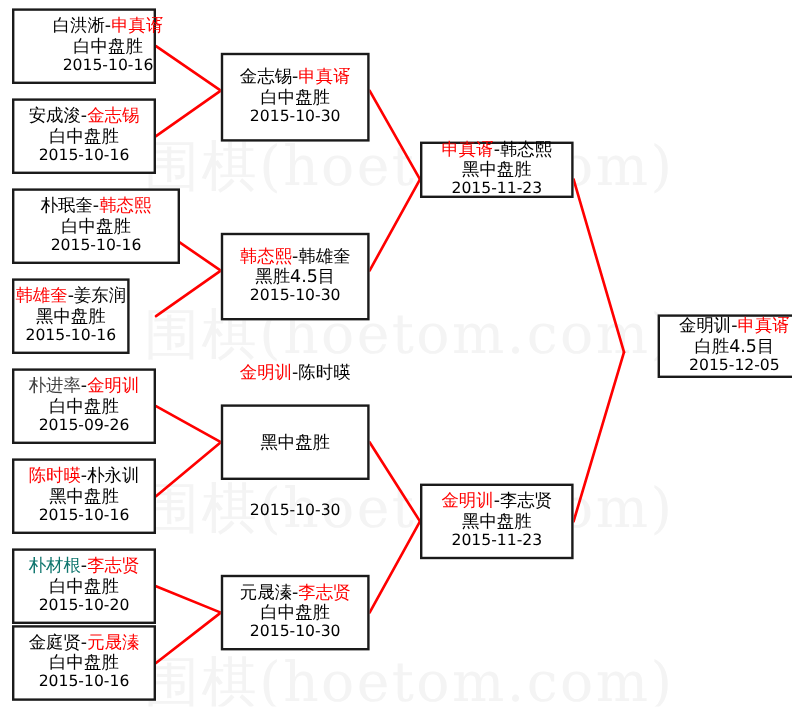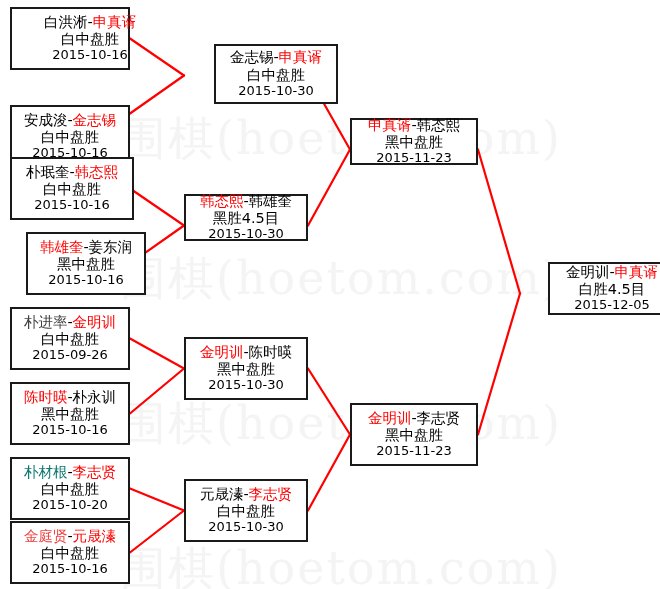--- a/index.html
+++ b/index.html
@@ -131,66 +131,66 @@
         <line x1="478" y1="434.5" x2="520" y2="293.5" stroke="#ff0000" stroke-width="2.2" stroke-linecap="round"></line>
       </g>
     </svg>
 
   <div id="boxes-layer">
       <div class="match-box" style="left: 10px; top: 7px; width: 120px; height: 63px; border-color: rgb(26, 26, 26); padding-left: 40px;">
         <div class="mb-players"><span class="p-lose" style="color: rgb(0, 0, 0);">白洪淅</span><span class="p-dash">-</span><span class="p-win" style="color: rgb(255, 0, 0);">申真谞</span></div>
         <div class="mb-result">白中盘胜</div>
         <div class="mb-date">2015-10-16</div>
       </div>
-      <div class="match-box" style="left: 10px; top: 82px; width: 120px; height: 63px; border-color: rgb(26, 26, 26); margin-top: 23px;">
+      <div class="match-box" style="left: 10px; top: 82px; width: 120px; height: 63px; border-color: rgb(26, 26, 26);">
         <div class="mb-players"><span class="p-lose" style="color: rgb(0, 0, 0);">安成浚</span><span class="p-dash">-</span><span class="p-win" style="color: rgb(255, 0, 0);">金志锡</span></div>
         <div class="mb-result">白中盘胜</div>
         <div class="mb-date">2015-10-16</div>
       </div>
-      <div class="match-box" style="left: 10px; top: 157px; width: 124px; height: 63px; border-color: rgb(26, 26, 26);">
+      <div class="match-box" style="left: 10px; top: 157px; width: 140px; height: 63px; border-color: rgb(26, 26, 26);">
         <div class="mb-players"><span class="p-lose" style="color: rgb(0, 0, 0);">朴珉奎</span><span class="p-dash">-</span><span class="p-win" style="color: rgb(255, 0, 0);">韩态熙</span></div>
         <div class="mb-result">白中盘胜</div>
         <div class="mb-date">2015-10-16</div>
       </div>
-      <div class="match-box" style="left: 10px; top: 232px; width: 120px; height: 63px; border-color: rgb(26, 26, 26); margin-left: 16px;">
+      <div class="match-box" style="left: 10px; top: 232px; width: 98px; height: 63px; border-color: rgb(26, 26, 26);">
         <div class="mb-players"><span class="p-win" style="color: rgb(255, 0, 0);">韩雄奎</span><span class="p-dash">-</span><span class="p-lose" style="color: rgb(0, 0, 0);">姜东润</span></div>
         <div class="mb-result">黑中盘胜</div>
         <div class="mb-date">2015-10-16</div>
       </div>
       <div class="match-box" style="left: 10px; top: 307px; width: 120px; height: 63px; border-color: rgb(26, 26, 26);">
         <div class="mb-players"><span class="p-lose" style="color: #404040;">朴进率</span><span class="p-dash">-</span><span class="p-win" style="color: rgb(255, 0, 0);">金明训</span></div>
         <div class="mb-result">白中盘胜</div>
         <div class="mb-date">2015-09-26</div>
       </div>
       <div class="match-box" style="left: 10px; top: 382px; width: 120px; height: 63px; border-color: rgb(26, 26, 26);">
         <div class="mb-players"><span class="p-win" style="color: rgb(255, 0, 0);">陈时暎</span><span class="p-dash">-</span><span class="p-lose" style="color: rgb(0, 0, 0);">朴永训</span></div>
         <div class="mb-result">黑中盘胜</div>
         <div class="mb-date">2015-10-16</div>
       </div>
       <div class="match-box" style="left: 10px; top: 457px; width: 120px; height: 63px; border-color: rgb(26, 26, 26);">
         <div class="mb-players"><span class="p-lose" style="color: #0f766e;">朴材根</span><span class="p-dash">-</span><span class="p-win" style="color: rgb(255, 0, 0);">李志贤</span></div>
         <div class="mb-result">白中盘胜</div>
         <div class="mb-date">2015-10-20</div>
       </div>
       <div class="match-box" style="left: 10px; top: 521px; width: 120px; height: 63px; border-color: rgb(26, 26, 26);">
-        <div class="mb-players"><span class="p-lose" style="color: #ef4444;">金庭贤</span><span class="p-dash">-</span><span class="p-win" style="color: rgb(255, 0, 0);">元晟溱</span></div>
-        <div class="mb-result">白中盘胜</div>
-        <div class="mb-date">2015-10-16</div>
-      </div>
-      <div class="match-box" style="left: 184px; top: 44px; width: 124px; height: 60px; border-color: rgb(26, 26, 26); margin-left: 30px;">
+        <div class="mb-players"><span class="p-lose" style="color: #000000;">金庭贤</span><span class="p-dash">-</span><span class="p-win" style="color: rgb(255, 0, 0);">元晟溱</span></div>
+        <div class="mb-result">白中盘胜</div>
+        <div class="mb-date">2015-10-16</div>
+      </div>
+      <div class="match-box" style="left: 184px; top: 44px; width: 124px; height: 74px; border-color: rgb(26, 26, 26);">
         <div class="mb-players"><span class="p-lose" style="color: rgb(0, 0, 0);">金志锡</span><span class="p-dash">-</span><span class="p-win" style="color: rgb(255, 0, 0);">申真谞</span></div>
         <div class="mb-result">白中盘胜</div>
         <div class="mb-date">2015-10-30</div>
       </div>
-      <div class="match-box" style="left: 184px; top: 194px; width: 124px; height: 47px; border-color: rgb(26, 26, 26); text-align: right;">
+      <div class="match-box" style="left: 184px; top: 194px; width: 124px; height: 73px; border-color: rgb(26, 26, 26); text-align: right;">
         <div class="mb-players"><span class="p-win" style="color: rgb(255, 0, 0);">韩态熙</span><span class="p-dash">-</span><span class="p-lose" style="color: rgb(0, 0, 0);">韩雄奎</span></div>
         <div class="mb-result">黑胜4.5目</div>
         <div class="mb-date">2015-10-30</div>
       </div>
-      <div class="match-box" style="left: 184px; top: 337px; width: 124px; height: 63px; border-color: rgb(26, 26, 26);">
+      <div class="match-box" style="left: 184px; top: 337px; width: 124px; height: 63px; border-color: rgb(26, 26, 26); gap: 41px;">
         <div class="mb-players"><span class="p-win" style="color: rgb(255, 0, 0);">金明训</span><span class="p-dash">-</span><span class="p-lose" style="color: rgb(0, 0, 0);">陈时暎</span></div>
         <div class="mb-result">黑中盘胜</div>
         <div class="mb-date">2015-10-30</div>
       </div>
       <div class="match-box" style="left: 184px; top: 479px; width: 124px; height: 63px; border-color: rgb(26, 26, 26);">
         <div class="mb-players"><span class="p-lose" style="color: rgb(0, 0, 0);">元晟溱</span><span class="p-dash">-</span><span class="p-win" style="color: rgb(255, 0, 0);">李志贤</span></div>
         <div class="mb-result">白中盘胜</div>
         <div class="mb-date">2015-10-30</div>
       </div>
       <div class="match-box" style="left: 350px; top: 118px; width: 128px; height: 47px; border-color: rgb(26, 26, 26); text-align: right;">

